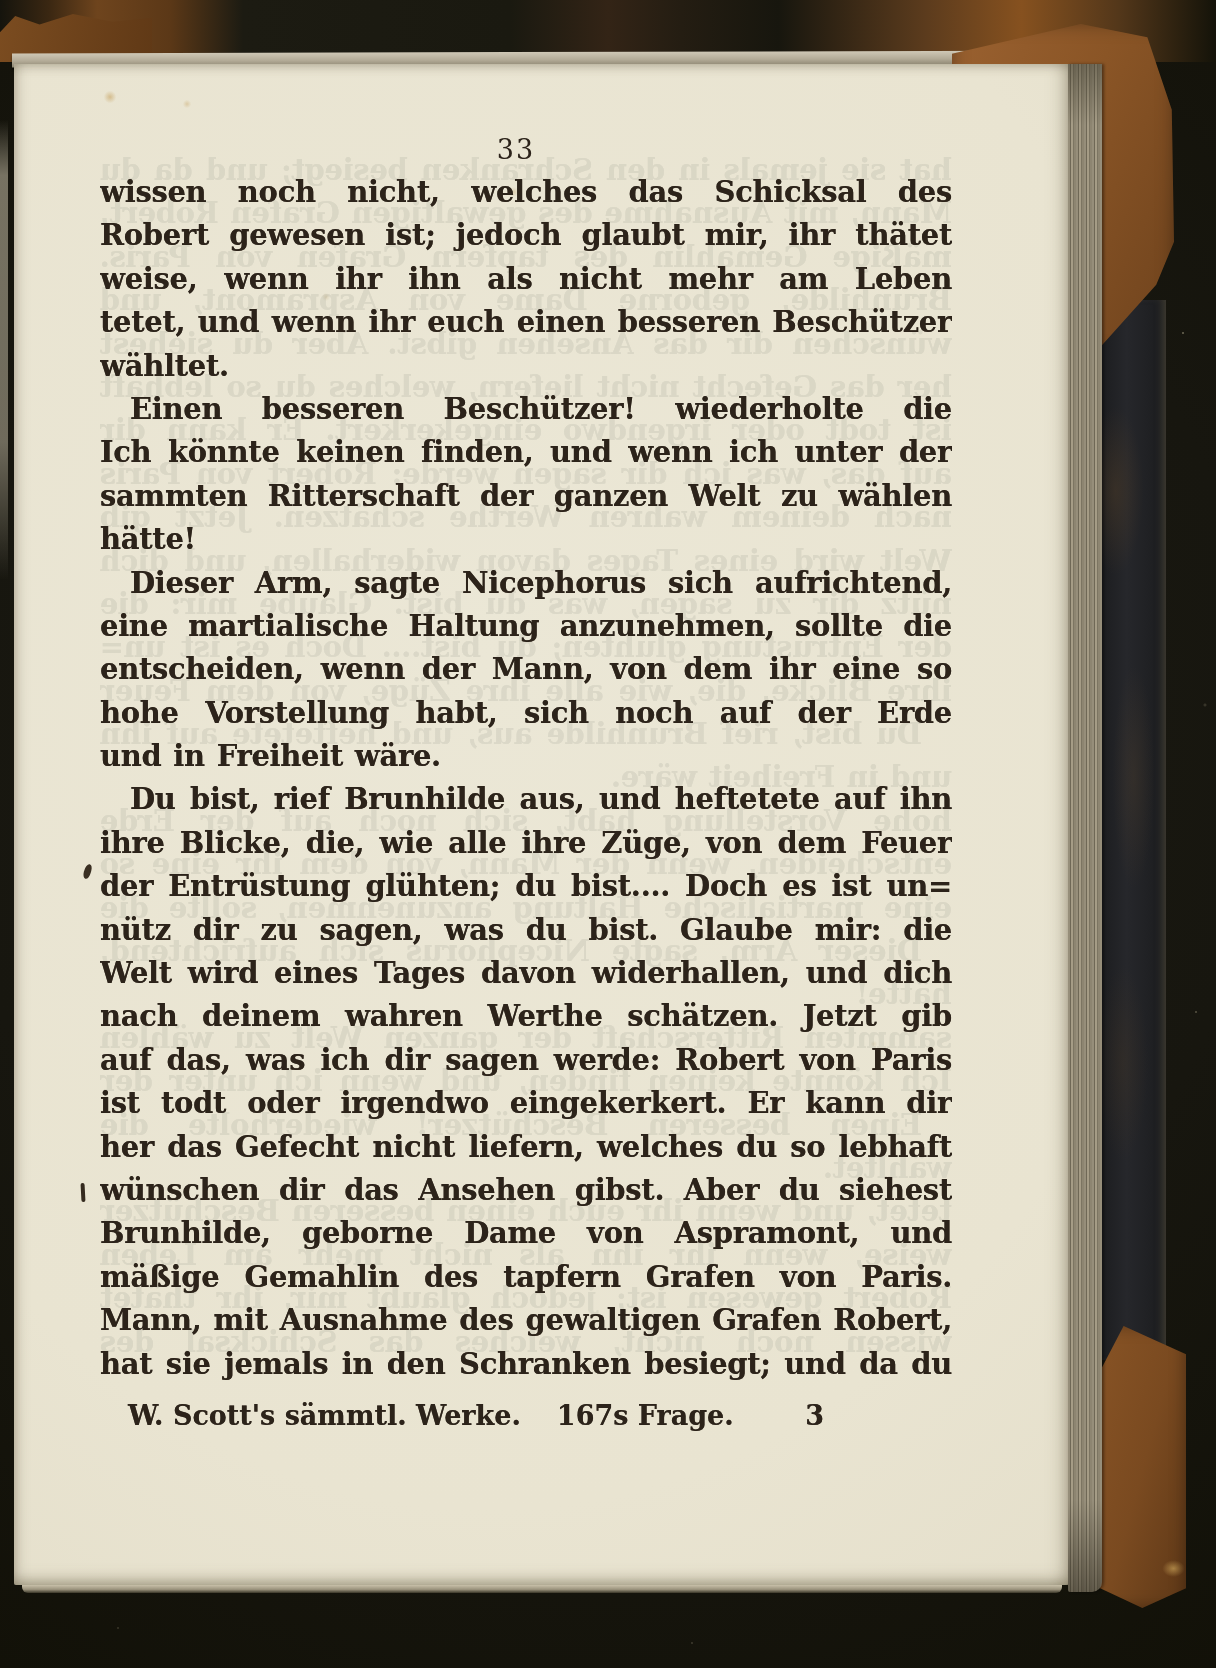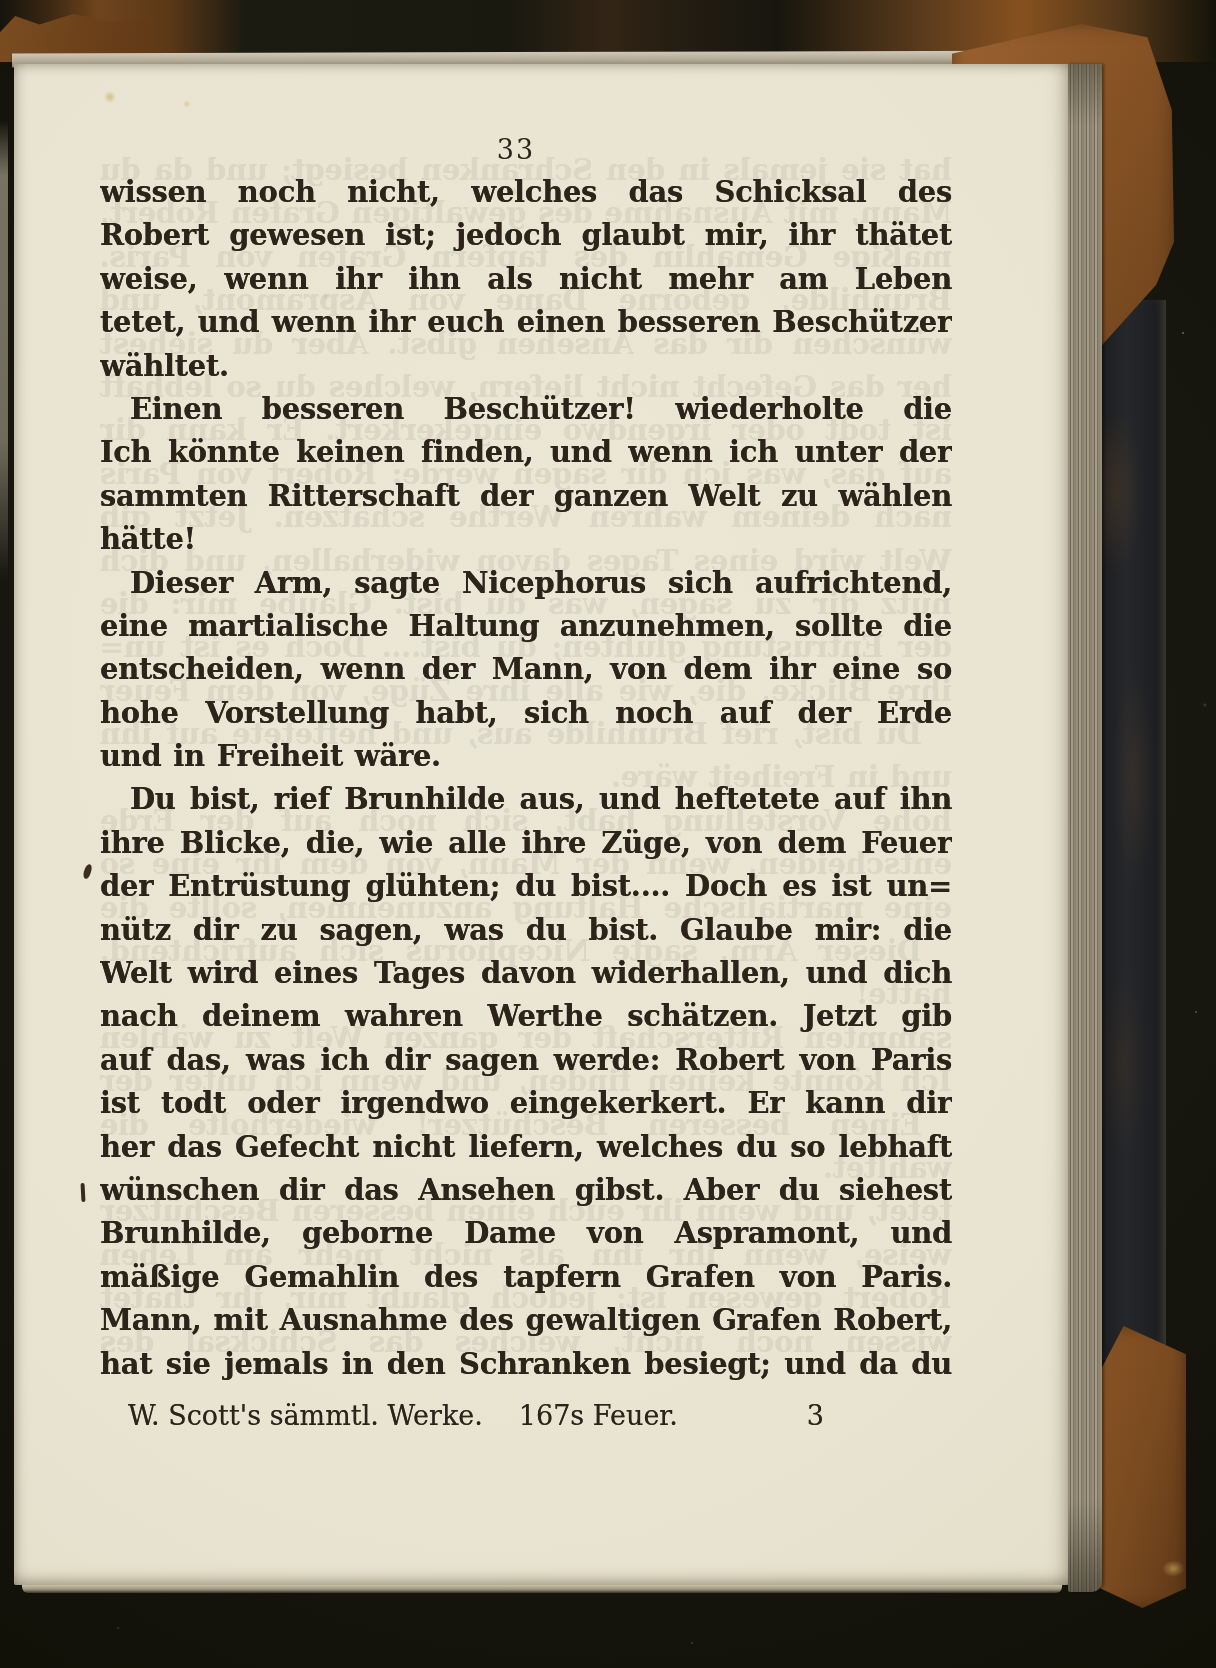--- a/index.html
+++ b/index.html
@@ -153,21 +153,21 @@
     white-space:normal;
     text-shadow:0 0 0.6px rgba(44,35,26,.75);
   }
   .line.j { text-align:justify; text-align-last:justify; }
   .line.j::after { content:""; display:inline-block; width:100%; height:0; }
   .line.indent { text-indent:30px; }
 
   .footer {
     position:absolute; left:86px; top:1336px; width:852px;
     display:flex; align-items:flex-start;
-    font-size:27px; font-weight:normal;
+    font-size:27px; font-weight:bold;
     color:#2c231a;
     text-shadow:0 0 0.6px rgba(44,35,26,.7);
   }
   .footer .work   { margin-left:28px; }
   .footer .volume { margin-left:36px; }
   .footer .sig    { margin-left:auto; margin-right:128px; }
 
   
   .speck-a {
     position:absolute; left:70px; top:800px; width:7px; height:15px;
@@ -250,20 +250,20 @@
       <div class="line j">ist todt oder irgendwo eingekerkert. Er kann dir da=</div>
       <div class="line j">her das Gefecht nicht liefern, welches du so lebhaft zu</div>
       <div class="line j">wünschen dir das Ansehen gibst. Aber du siehest hier</div>
       <div class="line j">Brunhilde, geborne Dame von Aspramont, und recht=</div>
       <div class="line j">mäßige Gemahlin des tapfern Grafen von Paris. Kein</div>
       <div class="line j">Mann, mit Ausnahme des gewaltigen Grafen Robert,</div>
       <div class="line j">hat sie jemals in den Schranken besiegt; und da du</div>
     </div>
   <div class="footer">
     <span class="work">W. Scott's sämmtl. Werke.</span>
-    <span class="volume">167s Feuer.</span>
+    <span class="volume">167s Frage.</span>
     <span class="sig">3</span>
   </div>
   <div class="speck-a"></div>
   <div class="speck-b"></div>
 </div>
 
 <div class="fore-edge"></div>
 
 </body></html>

